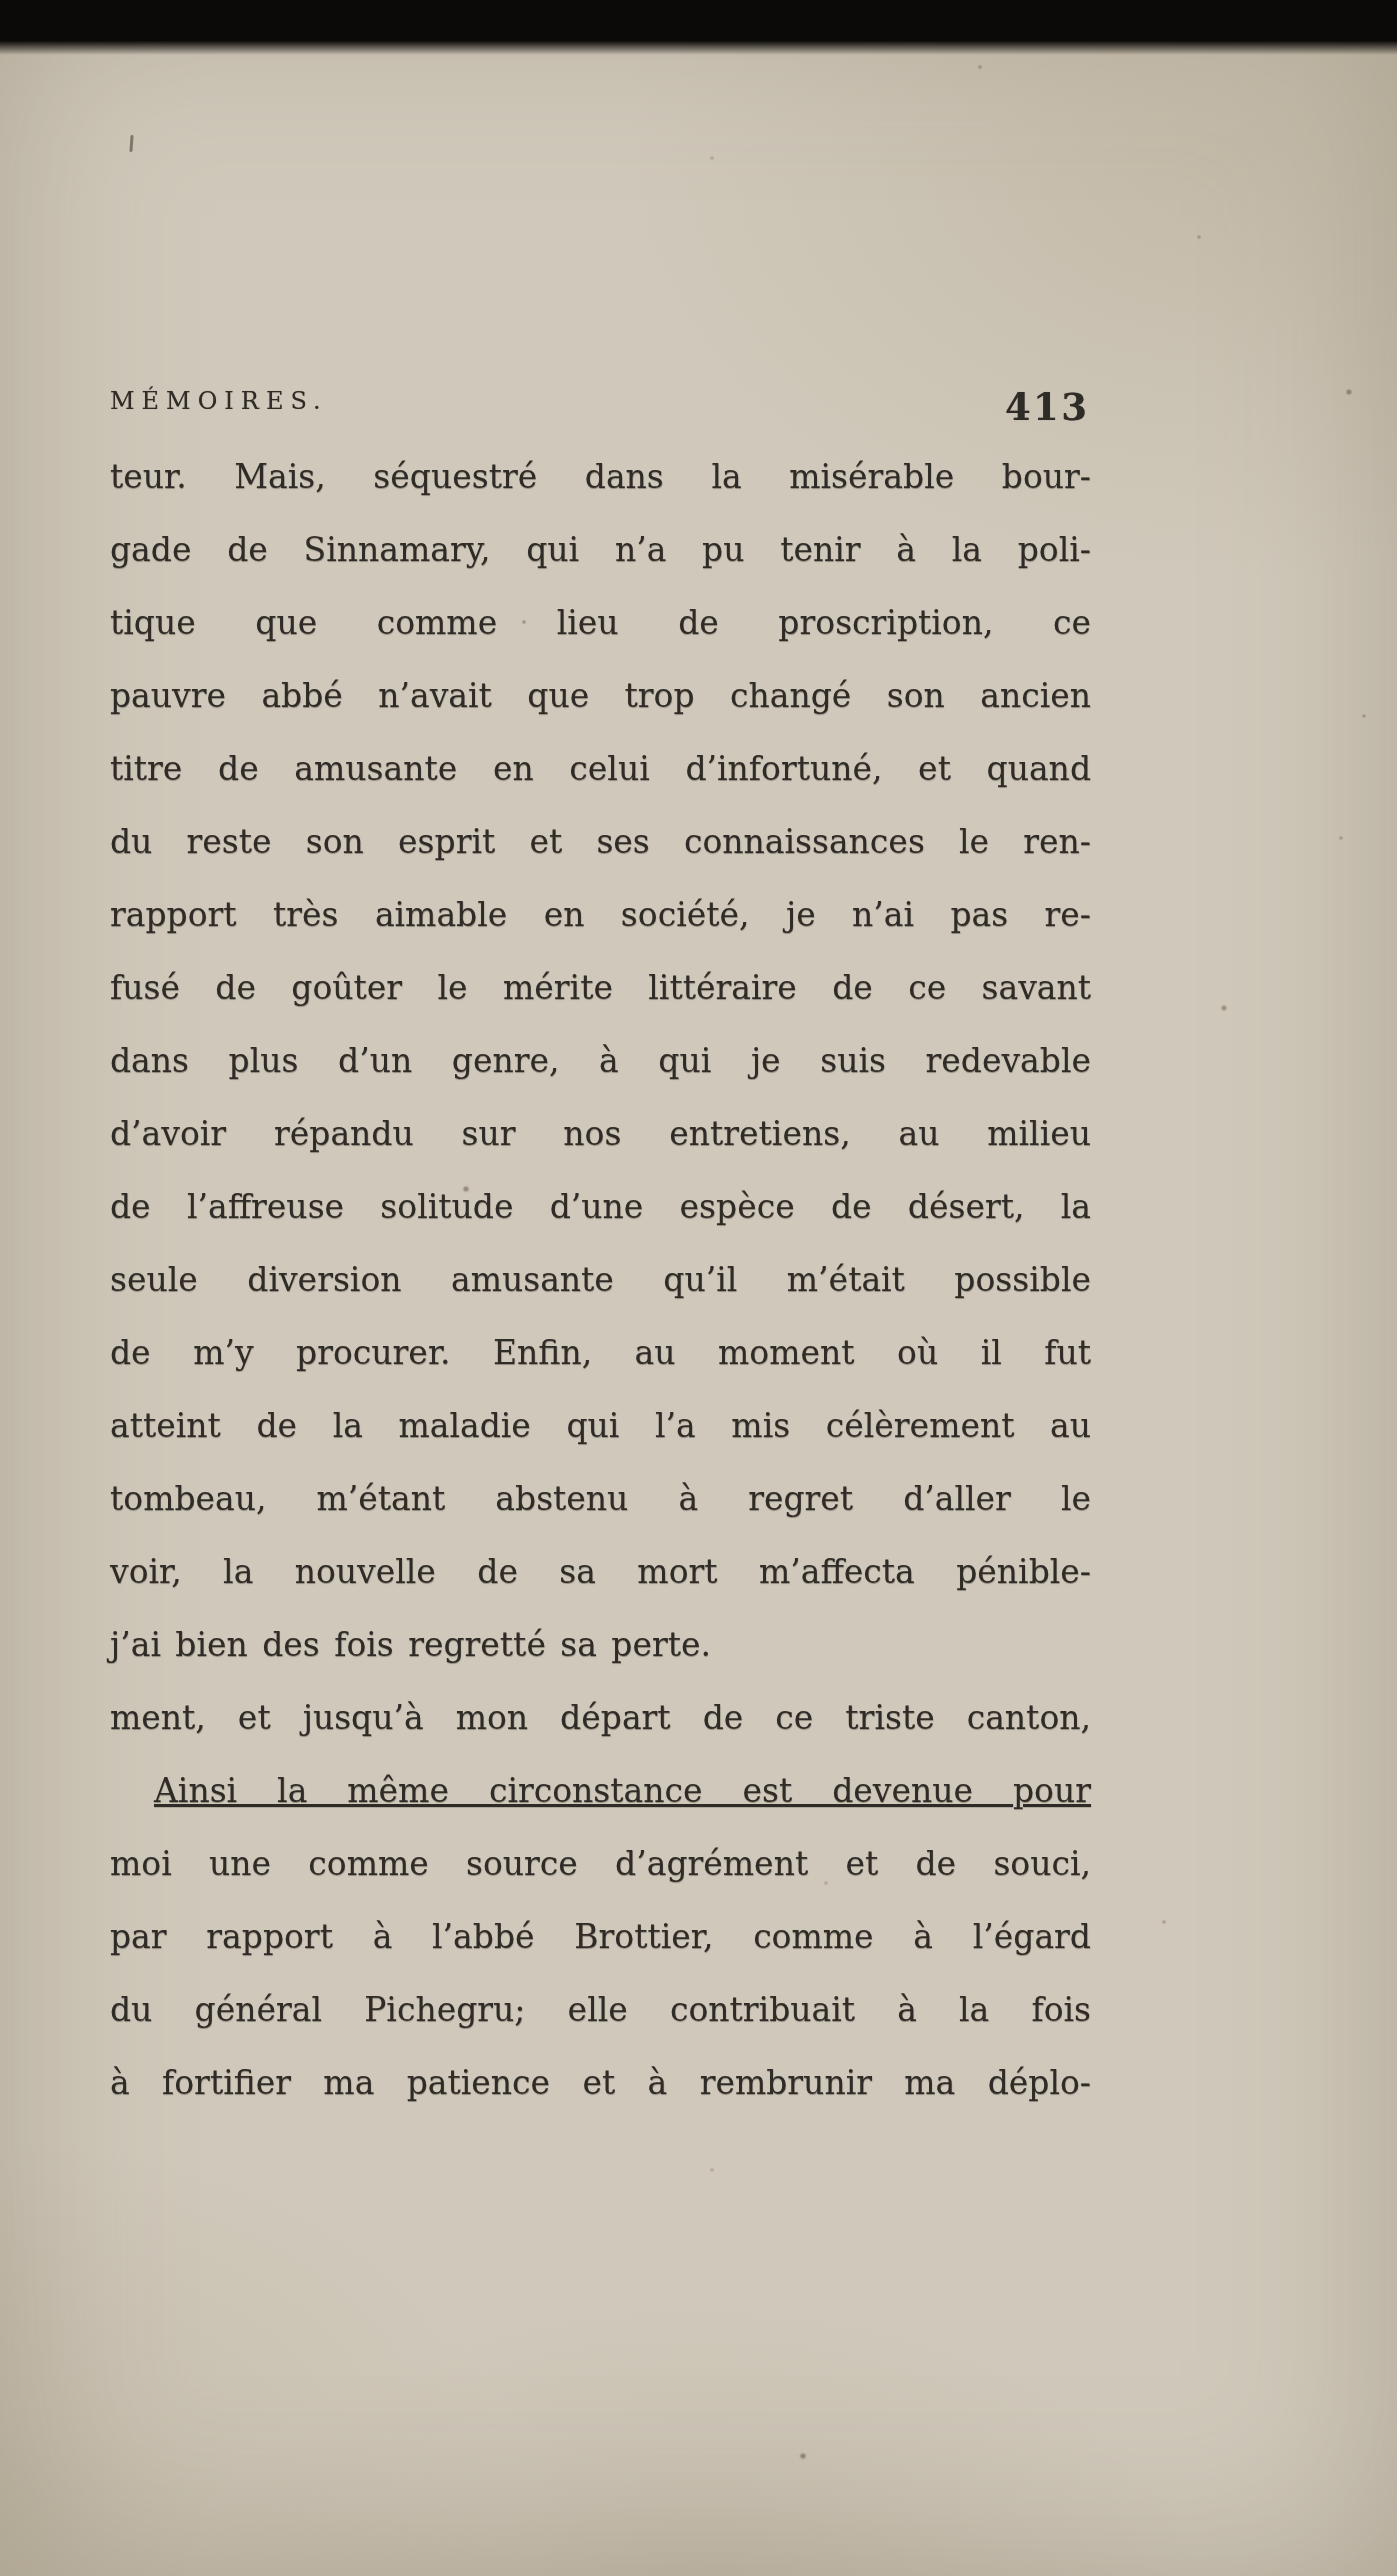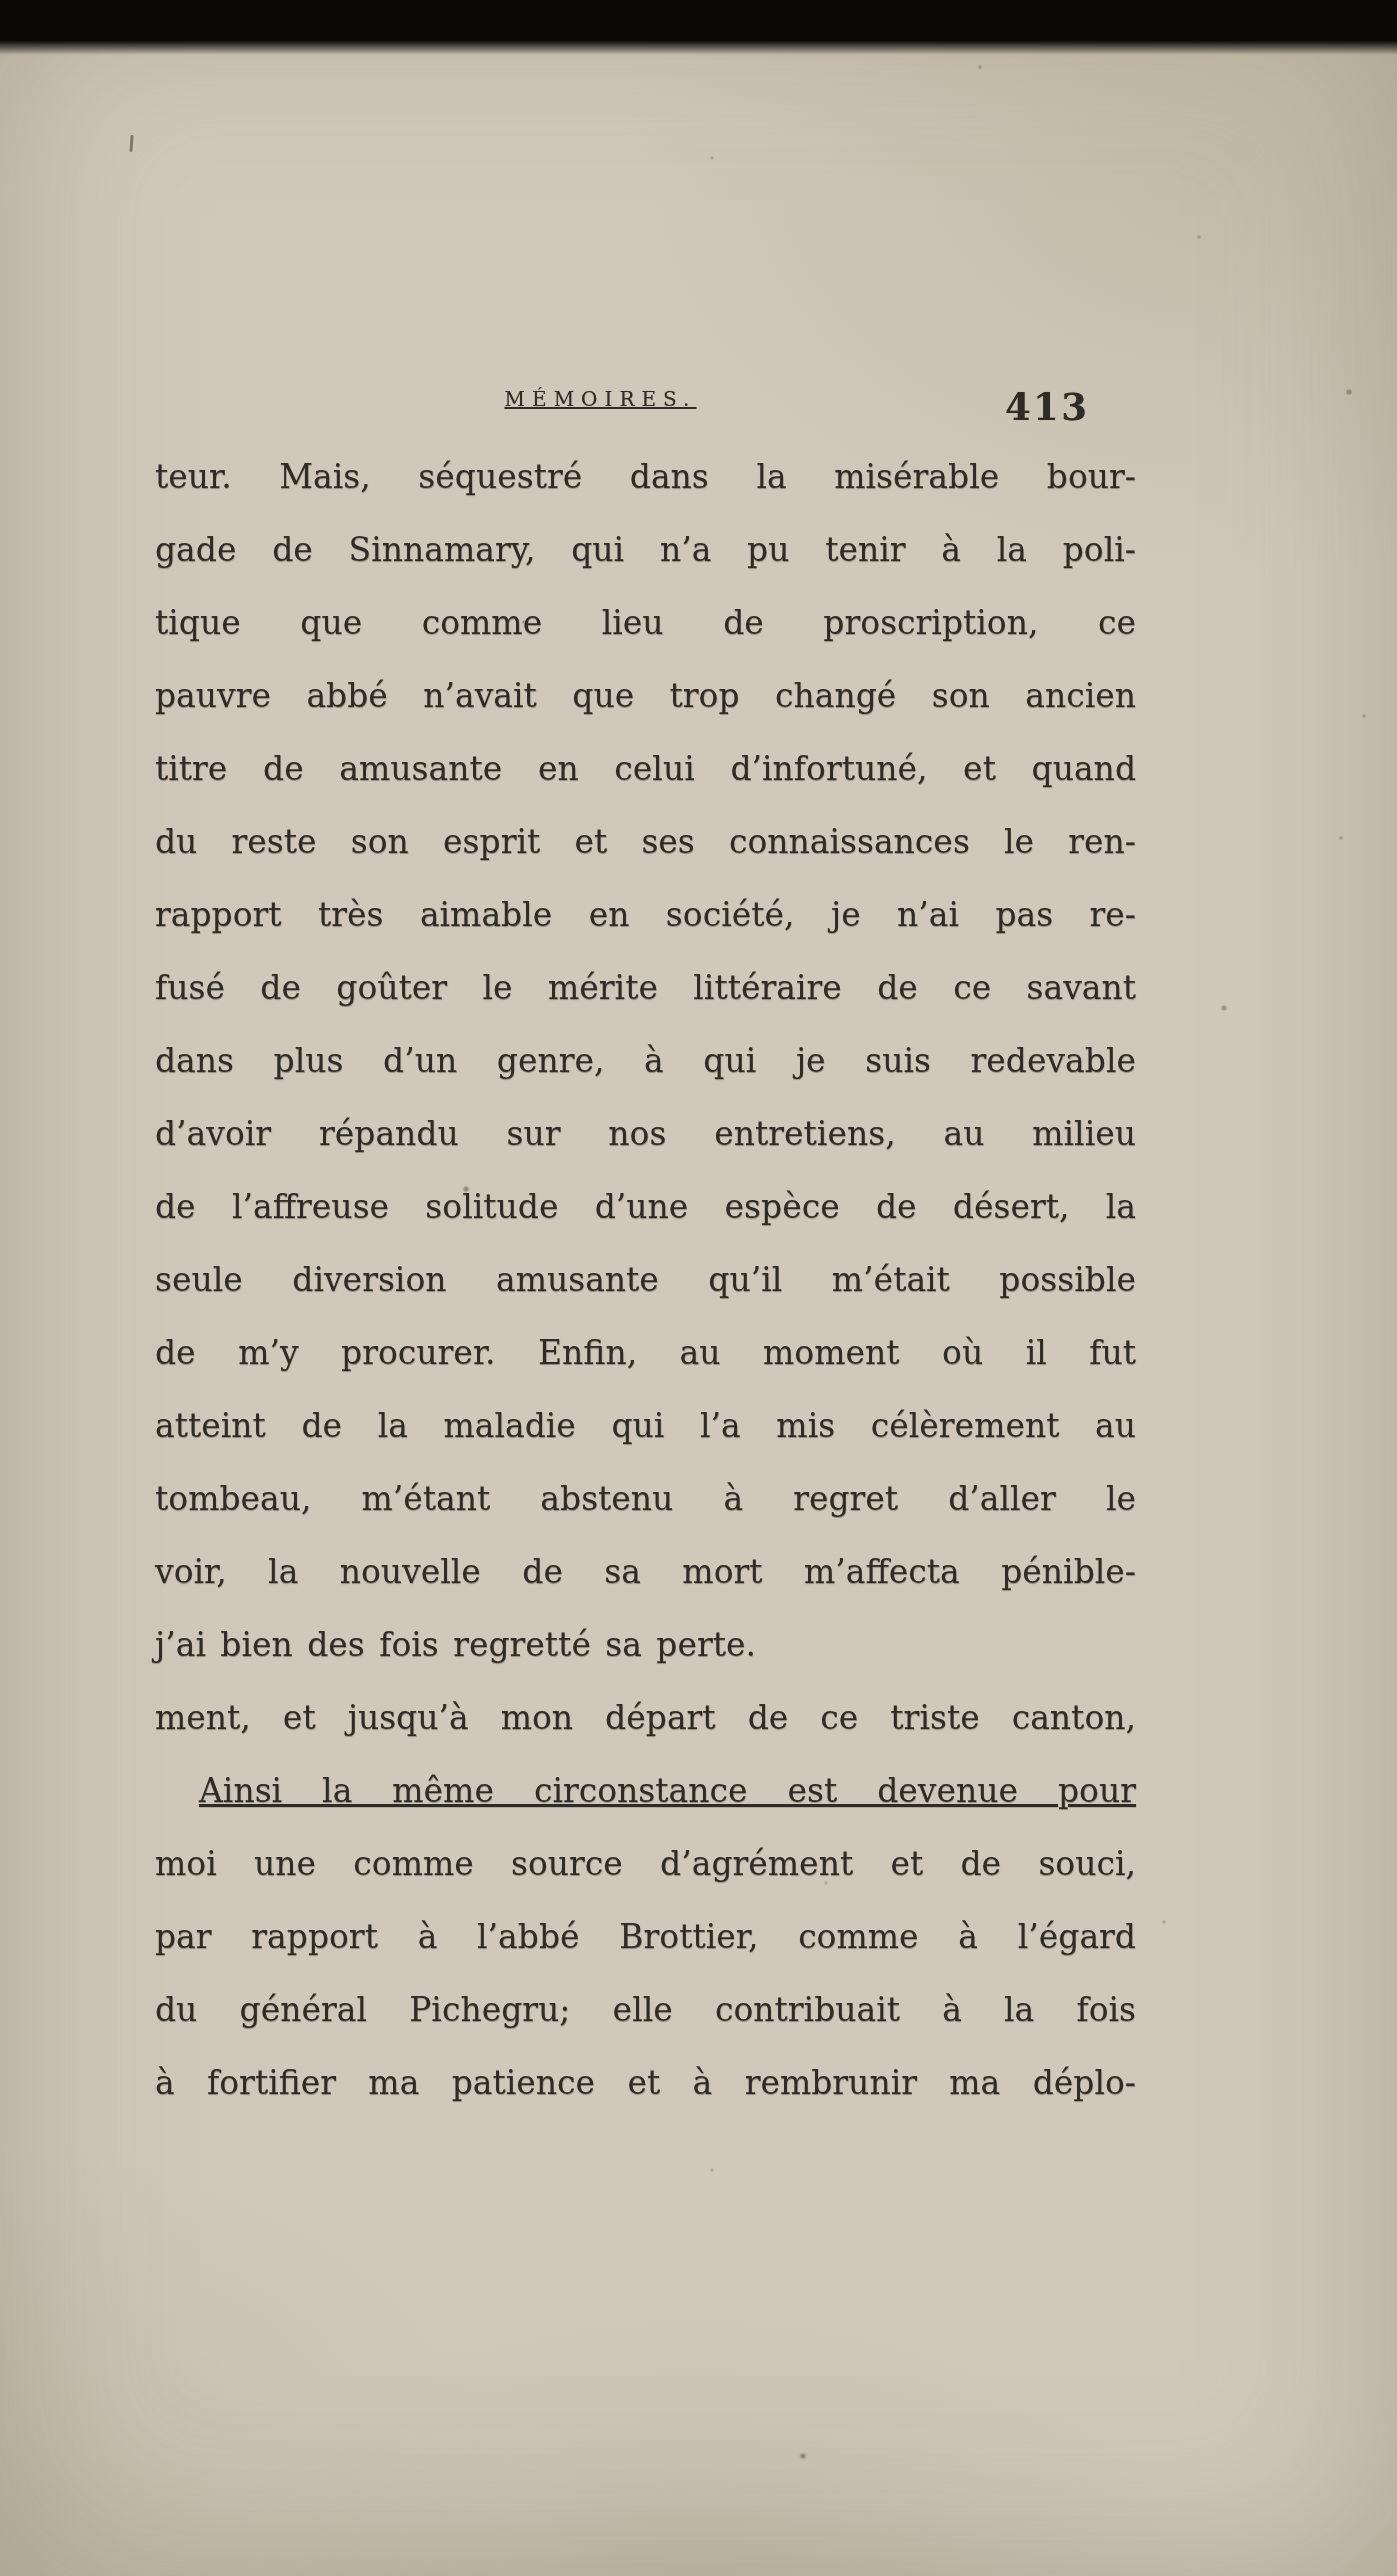--- a/index.html
+++ b/index.html
@@ -38,45 +38,43 @@
   .running-header {
     position: absolute;
     top: 387px;
     left: 110px;
     width: 981px;
     height: 36px;
   }
   .header-title {
     position: absolute;
     left: 0; right: 0;
-    text-align: center;
-    font-size: 20px;
+    text-align: left;
+    font-size: 24px;
     letter-spacing: 7px;
     text-shadow: 0 0 0.8px rgba(47,43,38,0.45);
-    text-decoration: underline;
   }
   .page-number {
     position: absolute;
     right: 1.6px;
     top: -1.6px;
     font-size: 37px;
     letter-spacing: 2.4px;
     font-weight: bold;
     text-shadow: 0 0 0.8px rgba(47,43,38,0.45);
   }
 
   .text-block {
     position: absolute;
     left: 110px;
     top: 440px;
     width: 981px;
     font-size: 33px;
     line-height: 73px;
     word-spacing: 3.9px;
-    margin-left: 45px;
   }
   .line {
     text-align: justify;
     text-align-last: justify;
     text-shadow: 0.3px 0.5px 0.8px rgba(47,43,38,0.40);
     white-space: nowrap; 
   }
   .line.para-end {
     text-align-last: left;
     white-space: normal;

